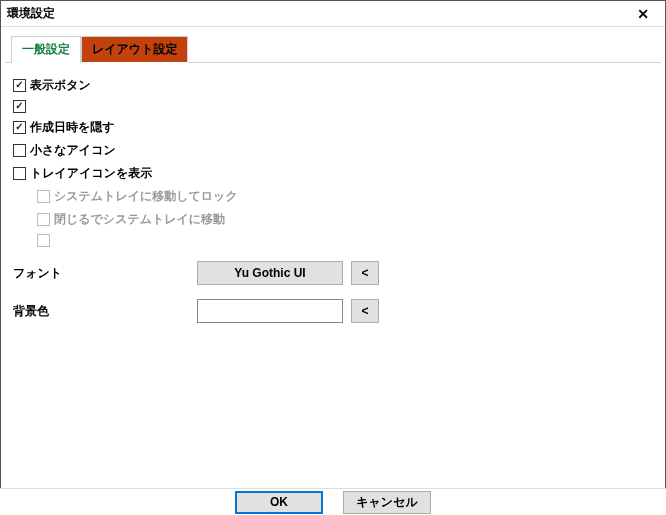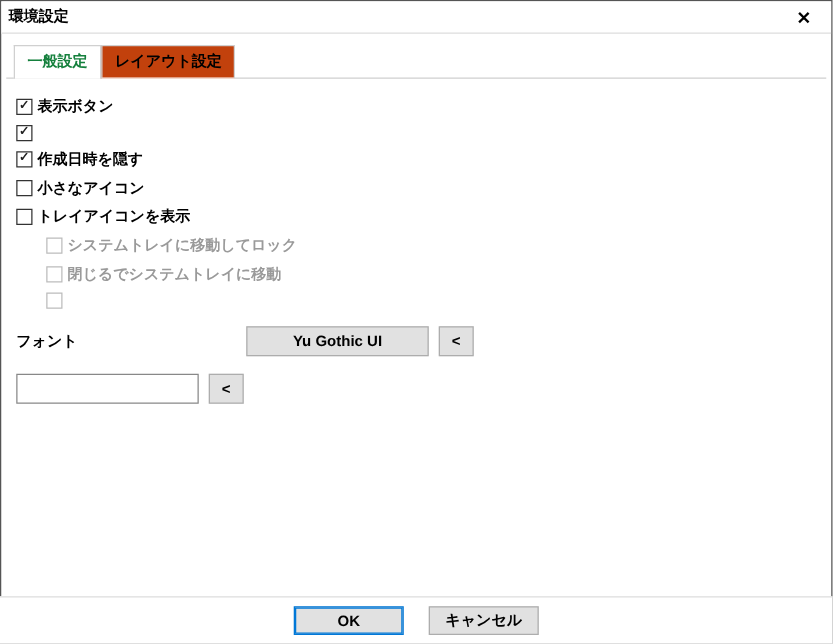--- a/index.html
+++ b/index.html
@@ -112,21 +112,21 @@
       width: 146px;
       height: 24px;
       background: #fff;
       border: 1px solid #888;
     }
     .footer {
       position: absolute;
       bottom: 0;
       left: 0;
       right: 0;
-      height: 38px;
+      height: 27px;
       display: flex;
       align-items: center;
       justify-content: center;
       gap: 20px;
       border-top: 1px solid #ddd;
       background: #fff;
     }
     .btn {
       width: 88px;
       height: 23px;
@@ -194,20 +194,21 @@
 
   <div class="form-row">
     <span class="form-label">フォント</span>
     <div class="form-field-wrap">
       <button class="font-btn">Yu Gothic UI</button>
       <button class="reset-btn">&lt;</button>
     </div>
   </div>
 
   <div class="form-row">
+    <span class="form-label">背景色</span>
     <div class="form-field-wrap">
       <div class="color-field"></div>
       <button class="reset-btn">&lt;</button>
     </div>
   </div>
 
 </div>
 
 <div class="footer">
   <button class="btn primary">OK</button>

